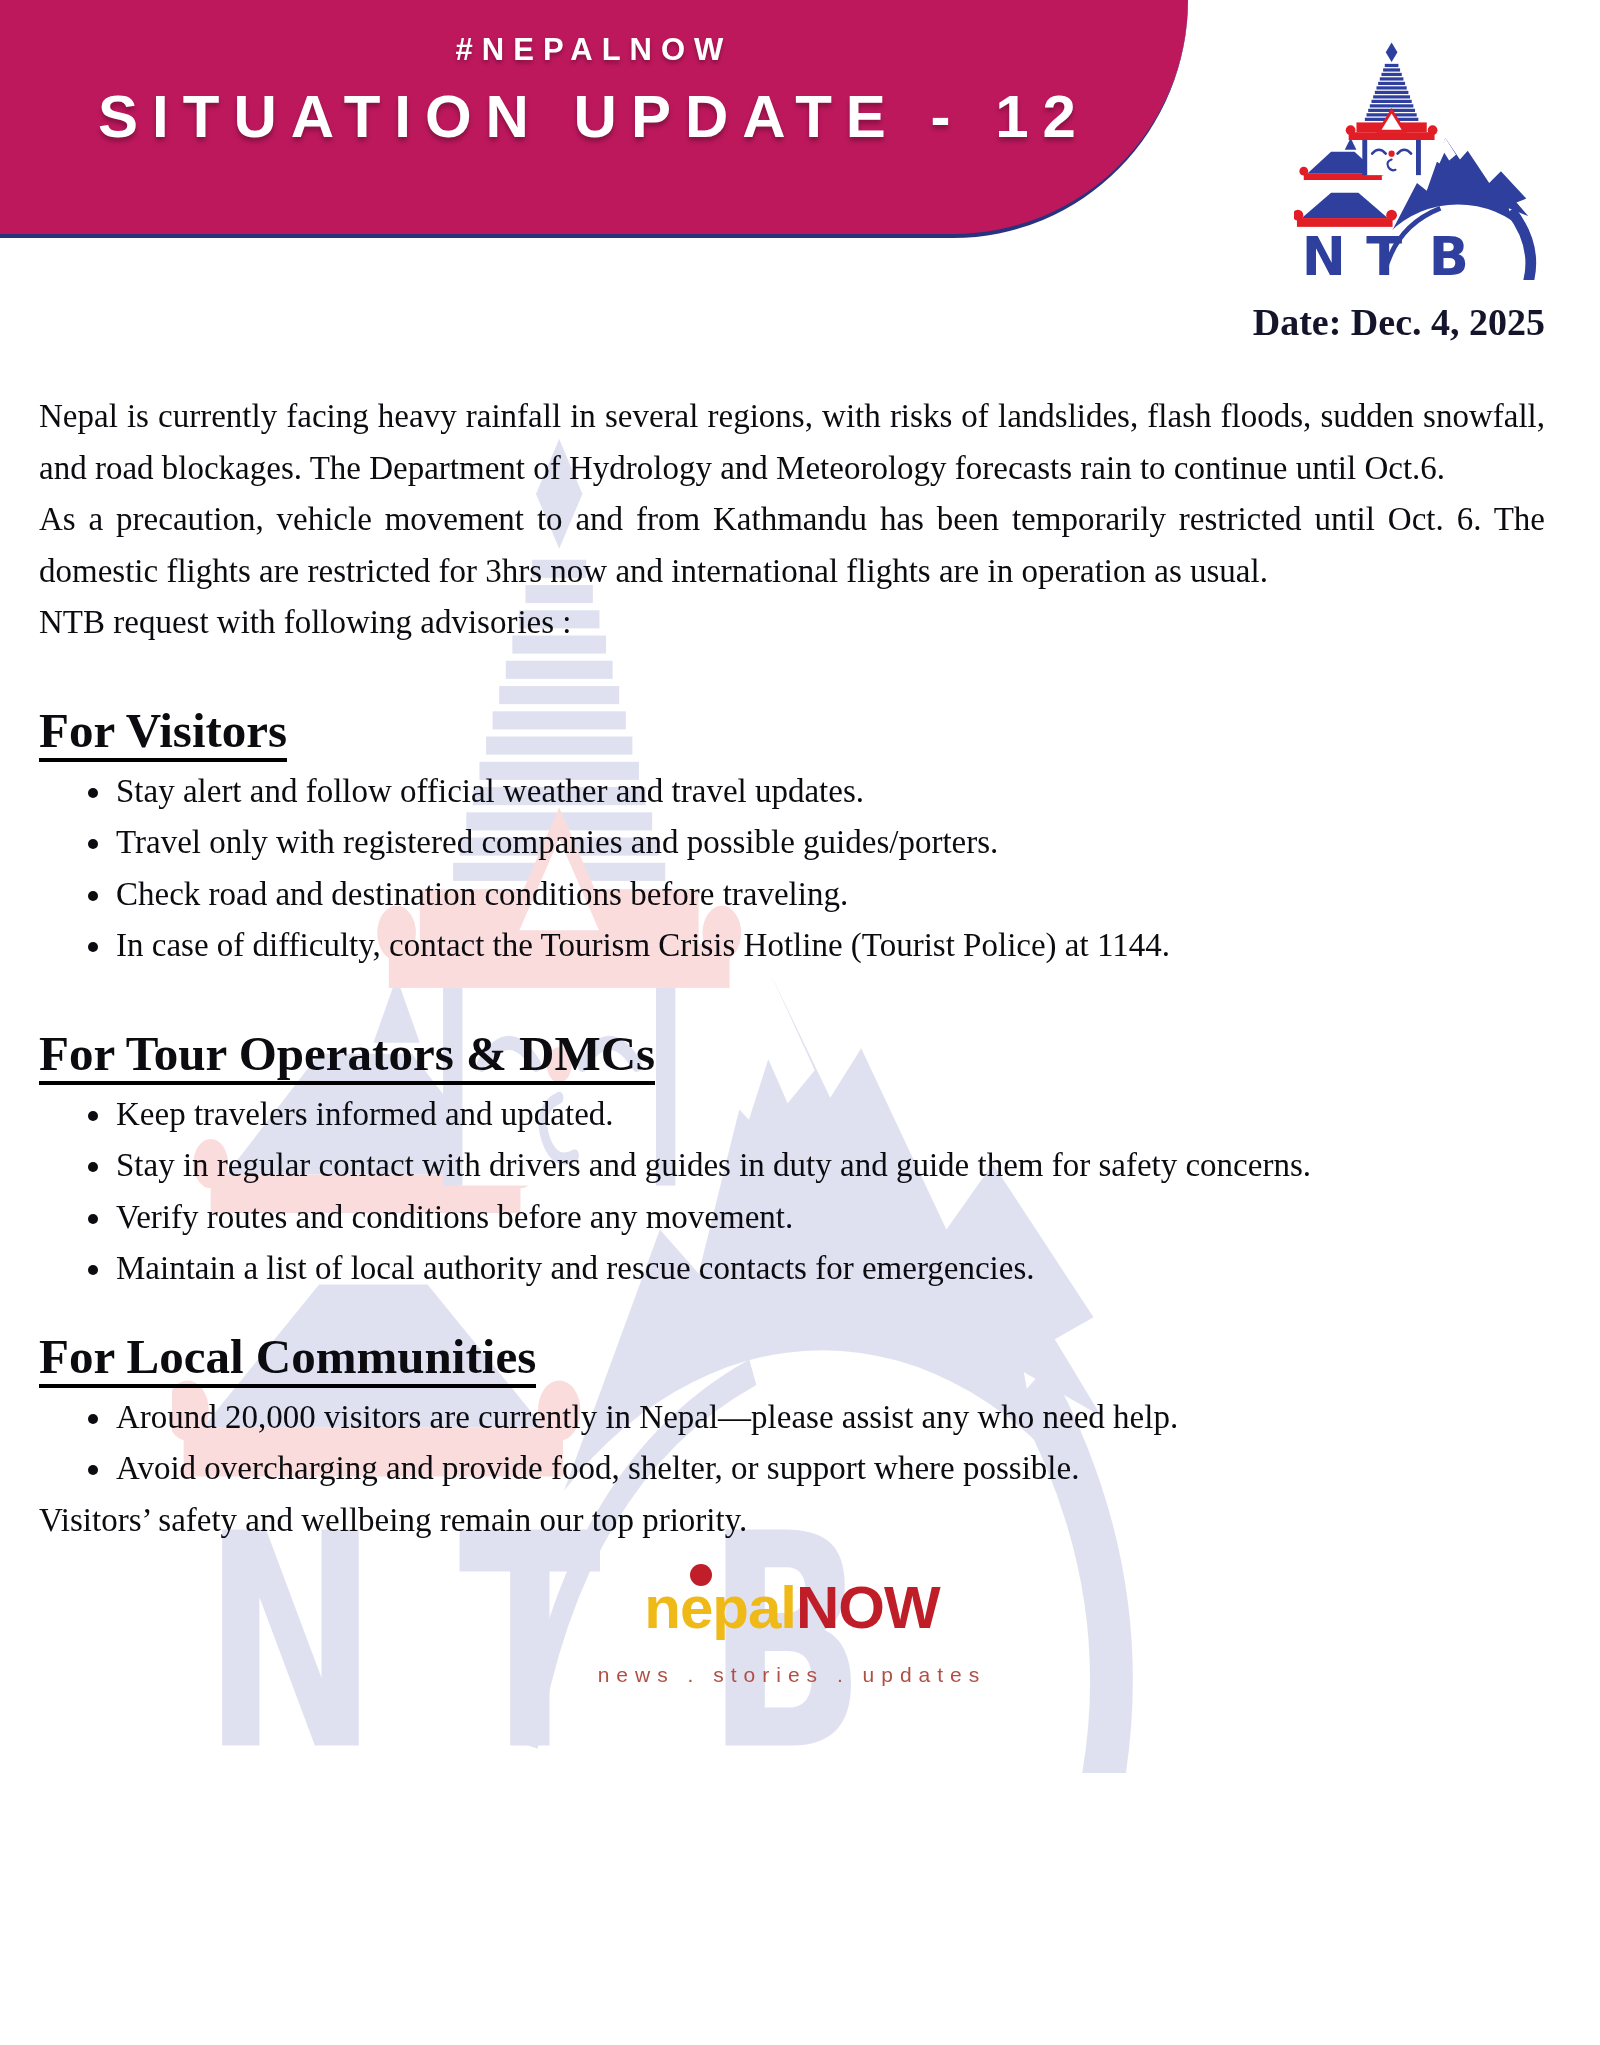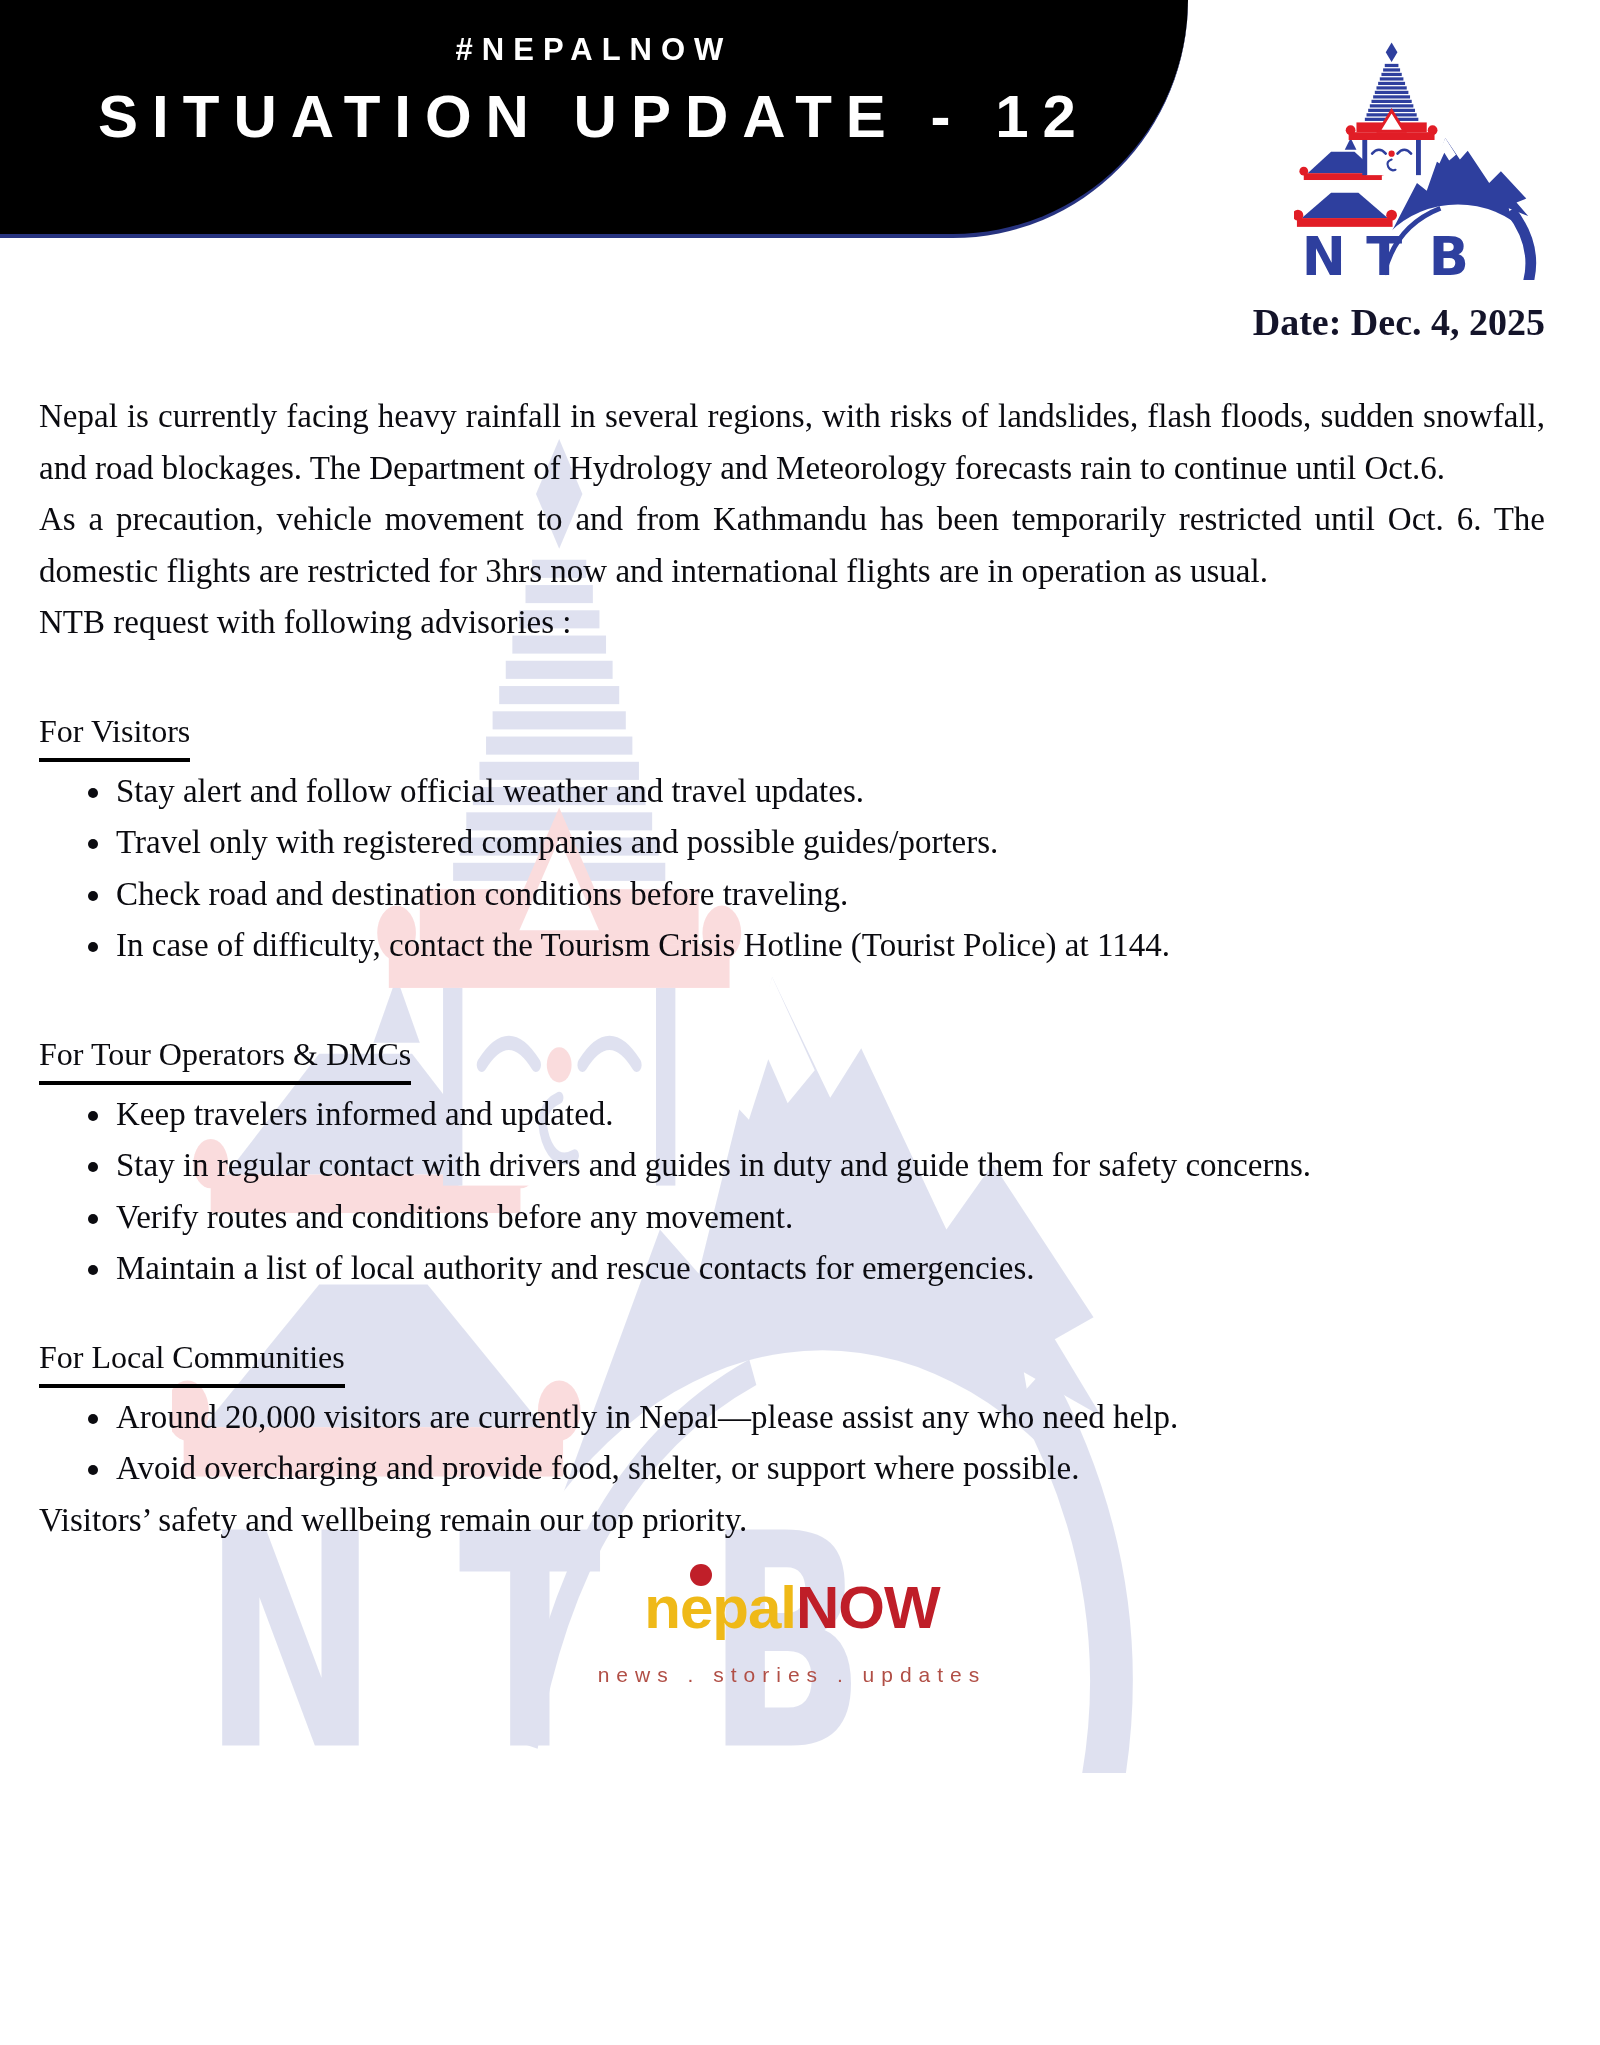--- a/index.html
+++ b/index.html
@@ -3,21 +3,21 @@
 <meta charset="utf-8">
 <style>
   * { margin:0; padding:0; box-sizing:border-box; }
   html,body { width:1600px; height:2045px; background:#ffffff; overflow:hidden; }
   body { position:relative; font-family:"Liberation Serif", serif; color:#0b0b10; }
 
   
   .banner{
     position:relative; z-index:2;
     width:1188px; height:238px;
-    background:#000000;
+    background:#be185d;
     border-bottom-right-radius:235px 238px;
     border-bottom:4px solid #27337f;
   }
   .banner-inner{ padding-top:32px; text-align:center; }
   .hashtag{
     font-family:"Liberation Sans", sans-serif;
     color:#ffffff; font-weight:700; font-size:31px; letter-spacing:9px;
     text-shadow:0 3px 4px rgba(0,0,0,0.30);
   }
   .banner-title{
@@ -46,21 +46,21 @@
   .watermark svg{ width:100%; height:100%; }
 
   
   .content{
     position:relative; z-index:1;
     padding:153px 55px 0 39px;
     font-size:33px; line-height:51.5px; text-align:justify;
   }
   .content p{ margin:0; }
   .para{ margin:0; }
-  .section-heading{ margin-top:56px; font-size:32px; font-weight:400; line-height:52px; text-align:left; }
+  .section-heading{ margin-top:56px; font-size:49px; font-weight:700; line-height:52px; text-align:left; }
   .section-heading .hd{
     display:inline-block; border-bottom:4px solid #000; padding-bottom:1px;
   }
   .section-heading.tight{ margin-top:36px; }
   ul.bullets{ list-style:disc outside; margin:4px 0 0 0; padding-left:75px; }
   ul.bullets li{ padding-left:2px; }
   .closing{ margin-top:38px; text-align:left; }
 
   
   .footer-logo{ position:relative; z-index:1; margin-top:30px; text-align:center;

